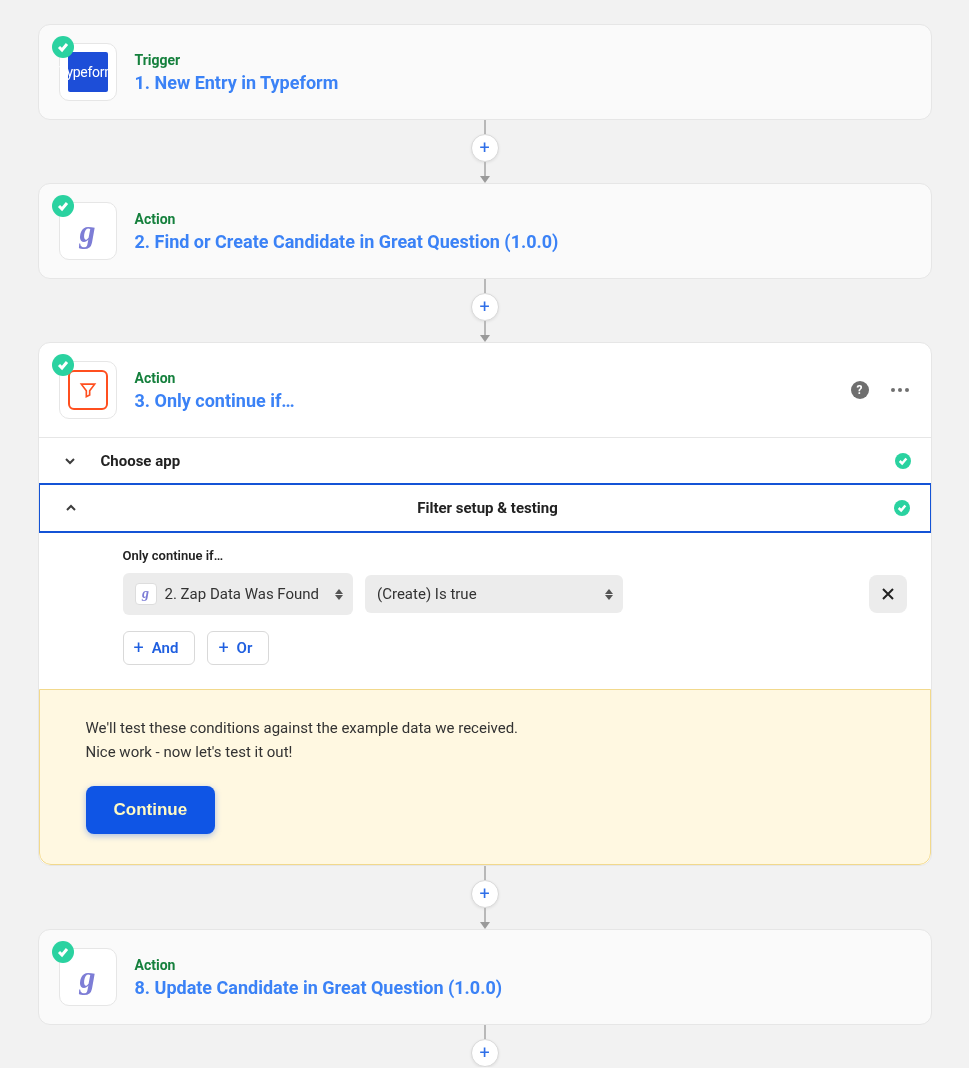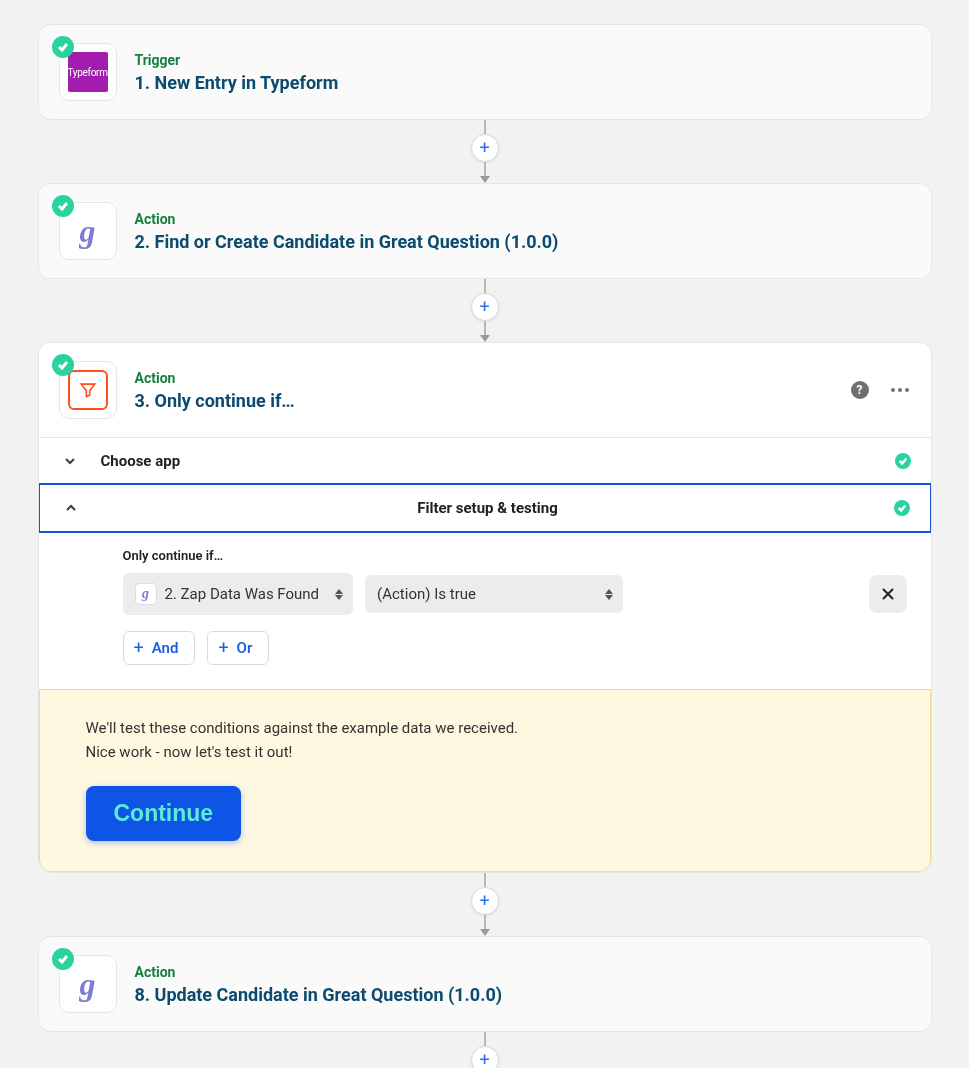--- a/index.html
+++ b/index.html
@@ -40,26 +40,26 @@
     display: flex;
     align-items: center;
     justify-content: center;
     background: #fff;
     position: relative;
     flex-shrink: 0;
   }
   .app-icon-typeform {
     width: 40px;
     height: 40px;
-    background: #a21caf;
+    background: #1d4ed8;
     color: #fff;
     display: flex;
     align-items: center;
     justify-content: center;
-    font-size: 10px;
+    font-size: 14px;
     letter-spacing: -0.3px;
     border-radius: 2px;
   }
   .app-icon-gq {
     width: 40px;
     height: 40px;
     display: flex;
     align-items: center;
     justify-content: center;
     font-family: Georgia, serif;
@@ -92,21 +92,21 @@
   }
   .check-badge svg { stroke: #fff; stroke-width: 3; fill: none; }
   .step-meta { flex: 1; }
   .step-type {
     color: #15803d;
     font-size: 14px;
     font-weight: 700;
     margin-bottom: 4px;
   }
   .step-title {
-    color: #0c4a6e;
+    color: #3b82f6;
     font-size: 18px;
     font-weight: 700;
   }
   .step-actions {
     display: flex;
     align-items: center;
     gap: 18px;
   }
   .icon-btn {
     width: 22px;
@@ -300,22 +300,22 @@
     padding: 26px 46px 30px 46px;
   }
   .test-panel p {
     font-size: 15px;
     color: #333;
     line-height: 1.6;
   }
   .continue-btn {
     margin-top: 22px;
     background: #0f55e5;
-    color: #5eead4;
-    font-size: 23px;
+    color: #fef9c3;
+    font-size: 17px;
     font-weight: 700;
     border: none;
     border-radius: 8px;
     padding: 14px 28px;
     cursor: pointer;
     box-shadow: 0 2px 6px rgba(15,85,229,0.35);
   }
 </style>
 </head>
 <body>
@@ -435,21 +435,21 @@
       <div class="filter-row">
         <div class="pill-select">
           <span class="mini-icon">g</span>
           <span>2. Zap Data Was Found</span>
           <span class="sorter">
               <span class="up"></span>
               <span class="down"></span>
             </span>
         </div>
         <div class="pill-select wide">
-          <span>(Action) Is true</span>
+          <span>(Create) Is true</span>
           <span class="sorter">
               <span class="up"></span>
               <span class="down"></span>
             </span>
         </div>
         <div class="remove-btn">
           <svg width="16" height="16" viewBox="0 0 16 16" stroke="#222" stroke-width="2">
               <path d="M3 3l10 10M13 3L3 13"></path>
             </svg>
         </div>

